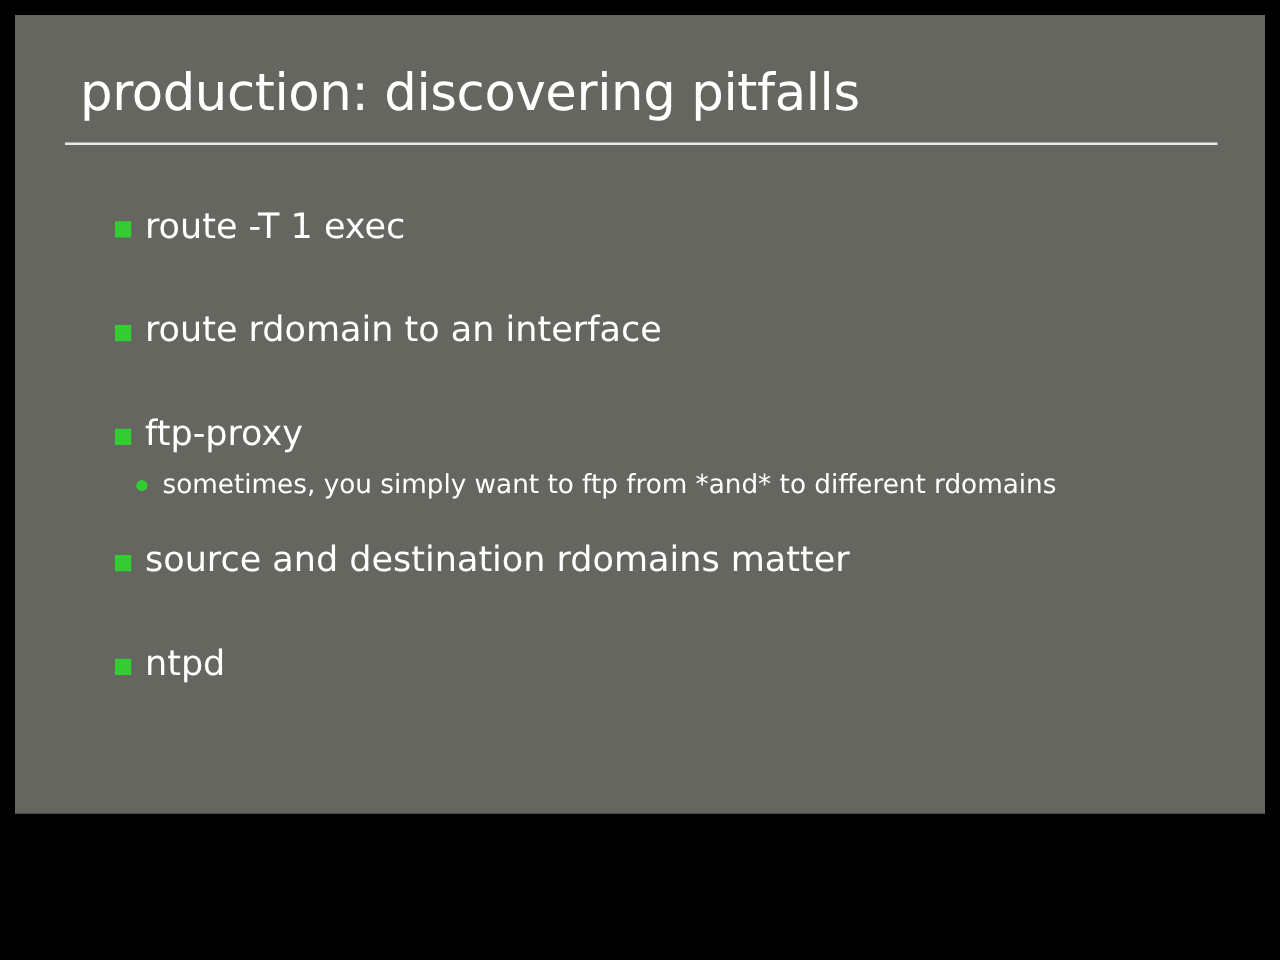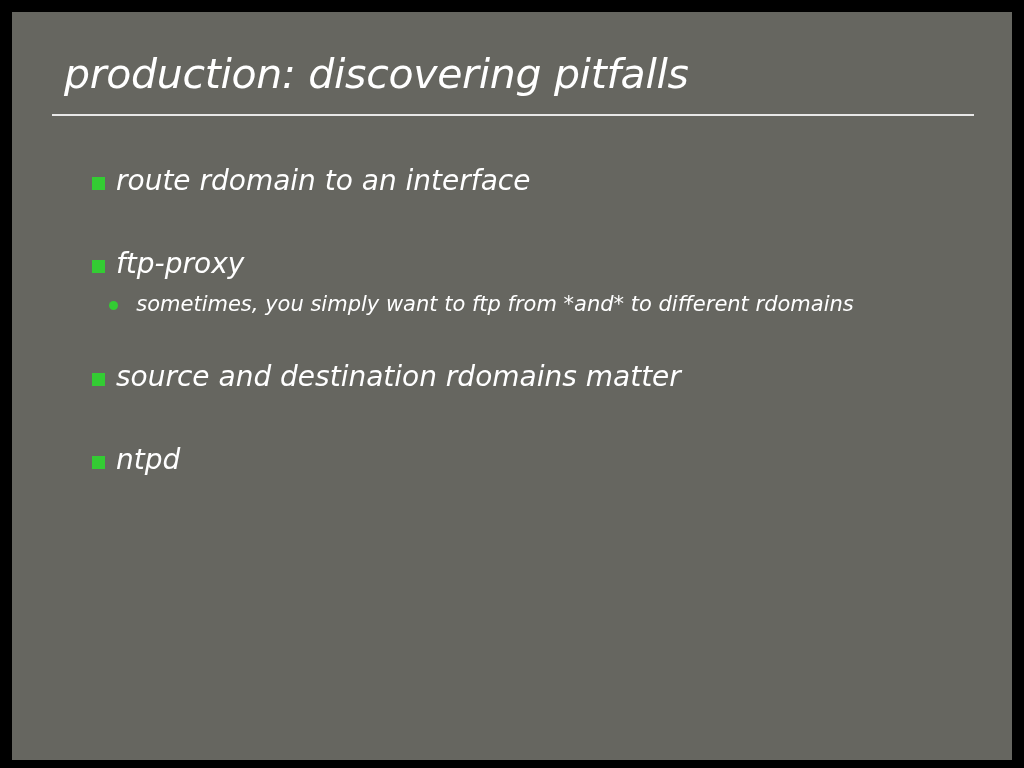--- a/index.html
+++ b/index.html
@@ -11,23 +11,22 @@
     width: 1024px;
     height: 768px;
     overflow: hidden;
     font-family: "DejaVu Sans", sans-serif;
   }
   .slide {
     position: absolute;
     left: 12px;
     top: 12px;
     width: 1000px;
-    height: 748px;
+    height: 639px;
     background: #666660;
-    font-style: italic;
   }
   .title {
     position: absolute;
     left: 52px;
     top: 38px;
     width: 916px;
     color: #ffffff;
     font-size: 41px;
     font-family: "DejaVu Sans", sans-serif;
     font-weight: 400;
@@ -68,21 +67,20 @@
     margin-top: 10px;
     margin-bottom: -18px;
   }
   .l2 {
     position: relative;
     padding-left: 40px;
     color: #ffffff;
     font-size: 21px;
     line-height: 1.35;
     margin-left: 10px;
-    text-align: center;
   }
   .l2 > .bullet-dot {
     position: absolute;
     left: 19px;
     top: 11px;
     width: 9px;
     height: 9px;
     border-radius: 50%;
     background: #33cc33;
   }
@@ -95,39 +93,43 @@
 </head>
 <body>
 
 <div class="slide">
 
   <div class="title">production: discovering pitfalls</div>
   <div class="title-rule"></div>
 
   <div class="body">
 
+    <div class="l1">
+      <span class="bullet"></span>
+      <span>route -T 1 exec</span>
+    </div>
 
     <div class="l1">
       <span class="bullet"></span>
       <span>route rdomain to an interface</span>
     </div>
 
     <div class="l1 nomargin">
       <span class="bullet"></span>
       <span>ftp-proxy</span>
     </div>
 
     <div class="sub">
       <div class="l2">
         <span class="bullet-dot"></span>
         <span class="l2-text">sometimes, you simply want to ftp from *and* to different rdomains</span>
       </div>
     </div>
 
-    <div class="l1" style="margin-top:60px;">
+    <div class="l1" style="margin-top:48px;">
       <span class="bullet"></span>
       <span>source and destination rdomains matter</span>
     </div>
 
     <div class="l1">
       <span class="bullet"></span>
       <span>ntpd</span>
     </div>
 
 

